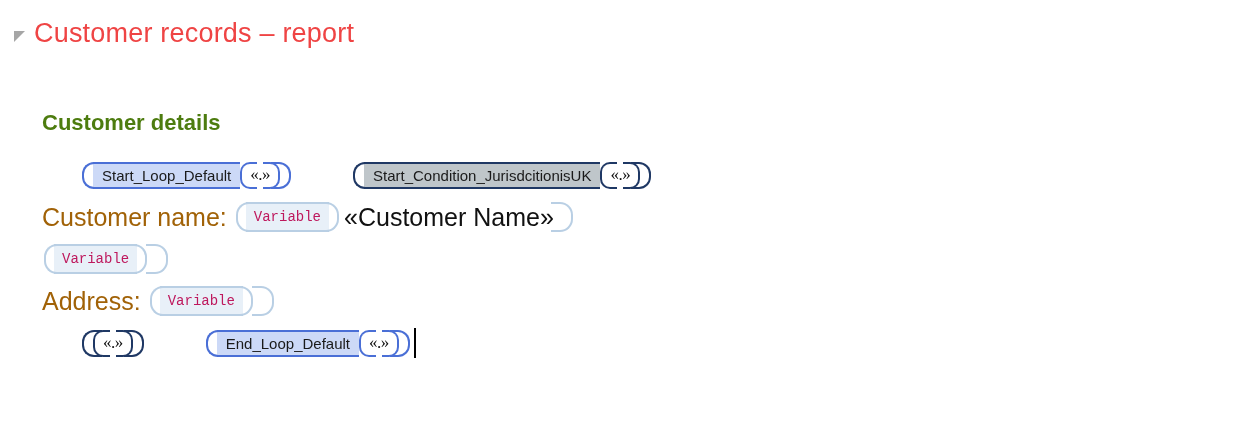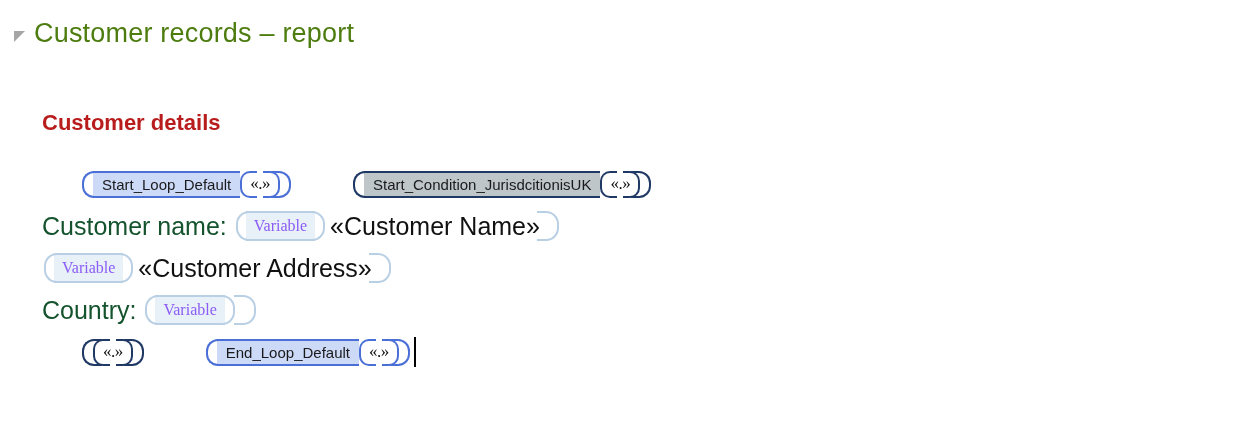--- a/index.html
+++ b/index.html
@@ -31,53 +31,53 @@
     border-style: solid;
     border-width: 11px 11px 0 0;
     border-color: #a6a6a6 transparent transparent transparent;
     margin-top: 6px;
     flex: none;
   }
   .doc-heading {
     font-family: "Liberation Sans", sans-serif;
     font-size: 27px;
     font-weight: 400;
-    color: #4d7c0f;
+    color: #ef4444;
     letter-spacing: 0.2px;
     white-space: nowrap;
     line-height: 1;
   }
 
   
   .doc-body {
     position: absolute;
     left: 42px;
     top: 112px;
     width: 1150px;
   }
   .section-title {
     font-family: "Liberation Sans", sans-serif;
     font-size: 22px;
     font-weight: bold;
-    color: #b91c1c;
-    line-height: 1;
-    margin: 0 0 29px 0;
+    color: #4d7c0f;
+    line-height: 1;
+    margin: 0 0 20px 0;
     white-space: nowrap;
   }
 
   .doc-line {
     display: flex;
     align-items: center;
     height: 42px;
     white-space: nowrap;
   }
   .line-text {
     font-family: "Liberation Sans", sans-serif;
     font-size: 25px;
-    color: #14532d;
+    color: #a16207;
     line-height: 1;
   }
   .line-text.label { margin-right: 7px; }
 
   
   .cc {
     display: inline-flex;
     align-items: stretch;
     height: 27px;
     position: relative;
@@ -172,24 +172,24 @@
     top: 0; bottom: 0;
     width: 17px;
     border: 2px solid #b9cfe4;
   }
   .vc .vbrk.open::before  { left: 0;  border-right: none; border-radius: 13px 0 0 13px; }
   .vc .vbrk.close::before { right: 0; border-left: none;  border-radius: 0 13px 13px 0; }
   .vc .vchip {
     display: flex;
     align-items: center;
     padding: 0 8px;
-    font-family: Liberation Serif, serif;
-    font-size: 16px;
-    line-height: 1;
-    color: #8b5cf6;
+    font-family: Liberation Mono, monospace;
+    font-size: 14px;
+    line-height: 1;
+    color: #be185d;
     background: #e8f0f8;
     border-top: 2px solid #b9cfe4;
     border-bottom: 2px solid #b9cfe4;
     white-space: nowrap;
   }
   
   .tail-brk {
     display: inline-block;
     width: 14px;
     height: 30px;
@@ -282,26 +282,25 @@
   </div>
 
   <div class="doc-line">
 
     <span class="vc">
       <span class="vbrk open"></span>
       <span class="vchip">Variable</span>
       <span class="vbrk close"></span>
     </span>
 
-    <span class="field-value">«Customer Address»</span>
     <span class="tail-brk"></span>
   </div>
 
   <div class="doc-line">
-    <span class="line-text label">Country:</span>
+    <span class="line-text label">Address:</span>
 
     <span class="vc">
       <span class="vbrk open"></span>
       <span class="vchip">Variable</span>
       <span class="vbrk close"></span>
     </span>
 
     <span class="tail-brk"></span>
   </div>
 

